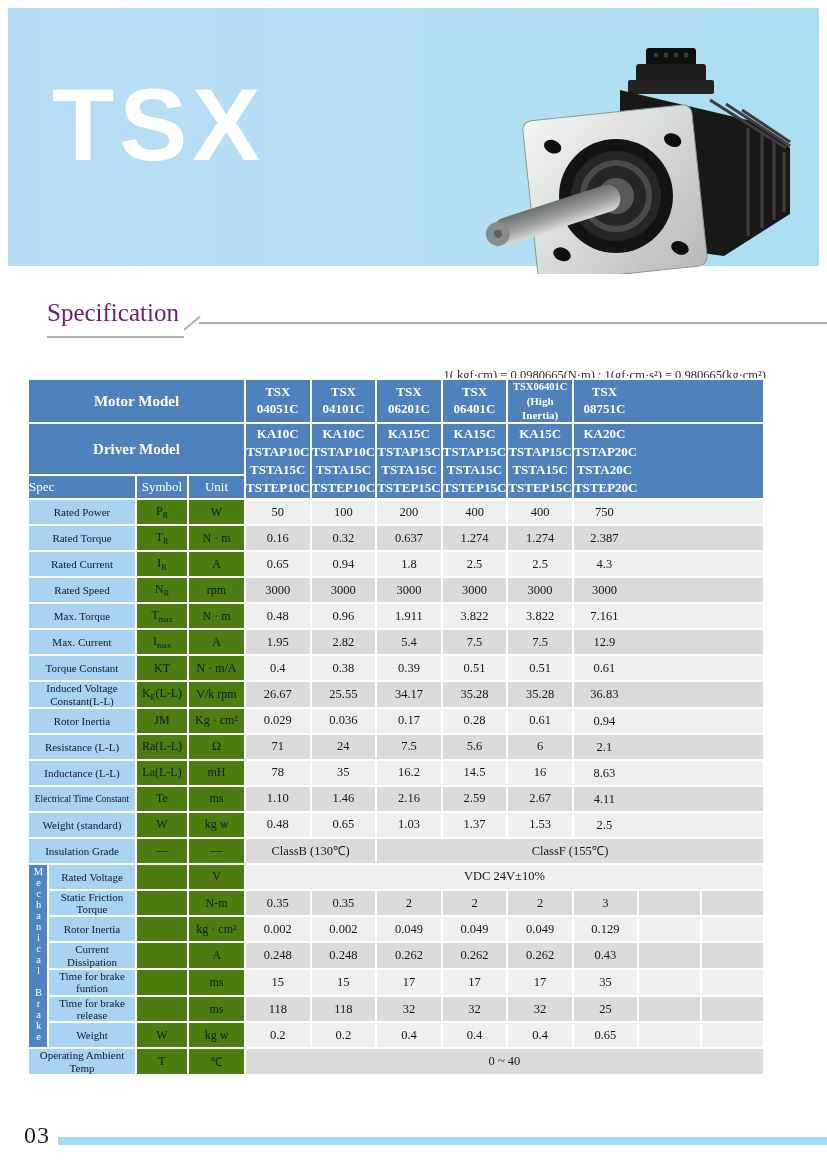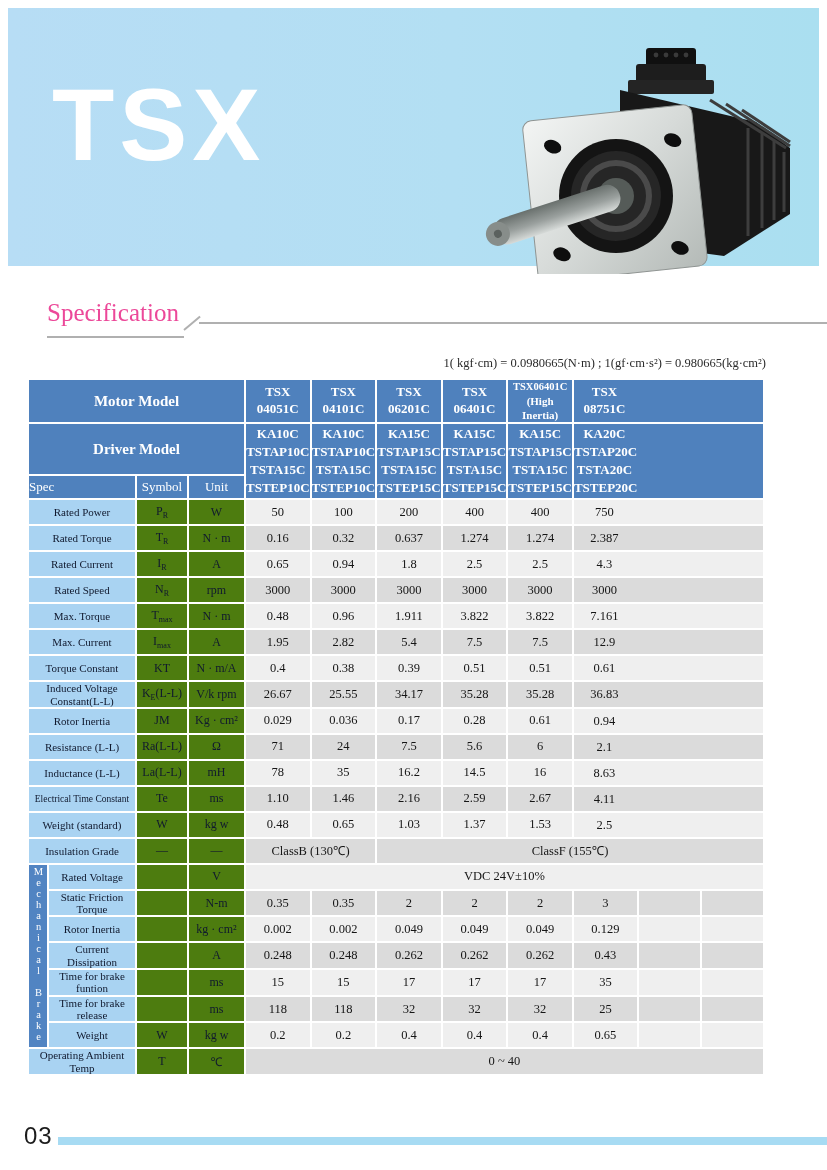--- a/index.html
+++ b/index.html
@@ -7,28 +7,28 @@
        font-family:"Liberation Serif", serif;overflow:hidden;}
 
   
   .banner{position:absolute;left:8px;top:8px;width:811px;height:258px;
           background:linear-gradient(to right,#b7ddf5 0%,#b3dff3 55%,#aadff0 100%);}
   .tsx-title{position:absolute;left:44px;top:66px;font-family:"Liberation Sans",sans-serif;
              font-weight:bold;font-size:102px;letter-spacing:5px;color:#ffffff;line-height:1;}
   .motor{position:absolute;left:466px;top:36px;width:350px;height:230px;}
 
   
-  .spec-heading{position:absolute;left:47px;top:299px;font-size:25px;color:#ec4899;}
+  .spec-heading{position:absolute;left:47px;top:299px;font-size:25px;color:#701a75;}
   .hl-under{position:absolute;left:47px;top:336px;width:137px;height:2px;background:#b0b0b0;}
   .hl-diag{position:absolute;left:184px;top:329px;width:21px;height:2px;background:#b0b0b0;
            transform:rotate(-40deg);transform-origin:left center;}
   .hl-long{position:absolute;left:199px;top:322px;width:628px;height:2px;background:#b0b0b0;}
 
   
-  .note{position:absolute;right:61px;top:356px;font-size:12.5px;color:#2b2b2b;}
+  .note{position:absolute;right:61px;top:368px;font-size:12.5px;color:#2b2b2b;}
 
   
   table.spec{position:absolute;left:27px;top:378px;border-collapse:collapse;table-layout:fixed;}
   table.spec td{border:2px solid #ffffff;overflow:hidden;padding:0;}
   tr.hrow1{height:36px;} tr.hrow2{height:52px;} tr.hrow3{height:24px;}
   tbody.rows tr{height:26px;}
 
   .hdr{background:#4f81bd;color:#ffffff;text-align:center;vertical-align:middle;}
   .big{font-size:15px;font-weight:bold;}
   .spec-left{text-align:left;padding-left:6px;font-size:13px;margin-left:44px;}
@@ -44,21 +44,21 @@
   .sym sub{font-size:8px;}
   .val{text-align:center;vertical-align:middle;font-size:12.5px;color:#151515;}
   .light{background:#efefef;} .dark{background:#dbdbdb;}
   .lastwide{text-align:left;}
   .c6{display:inline-block;width:61px;text-align:center;vertical-align:middle;}
   .strip{background:#5184c2;text-align:center;vertical-align:middle;}
   .vtext{writing-mode:vertical-lr;text-orientation:upright;color:#ffffff;
          font-size:10.5px;letter-spacing:0;line-height:16px;}
 
   
-  .page-num{position:absolute;left:24px;top:1122px;font-family:Liberation Sans, sans-serif;
+  .page-num{position:absolute;left:24px;top:1122px;font-family:Liberation Serif, serif;
             font-size:24px;color:#1c1c1c;letter-spacing:1px;}
   .bottom-bar{position:absolute;left:58px;top:1137px;width:769px;height:8px;background:#a7dbf3;}
 </style>
 </head>
 <body>
 
 <div class="banner">
   <div class="tsx-title">TSX</div>
   <svg class="motor" viewBox="0 0 350 230" aria-hidden="true">
     <defs>

